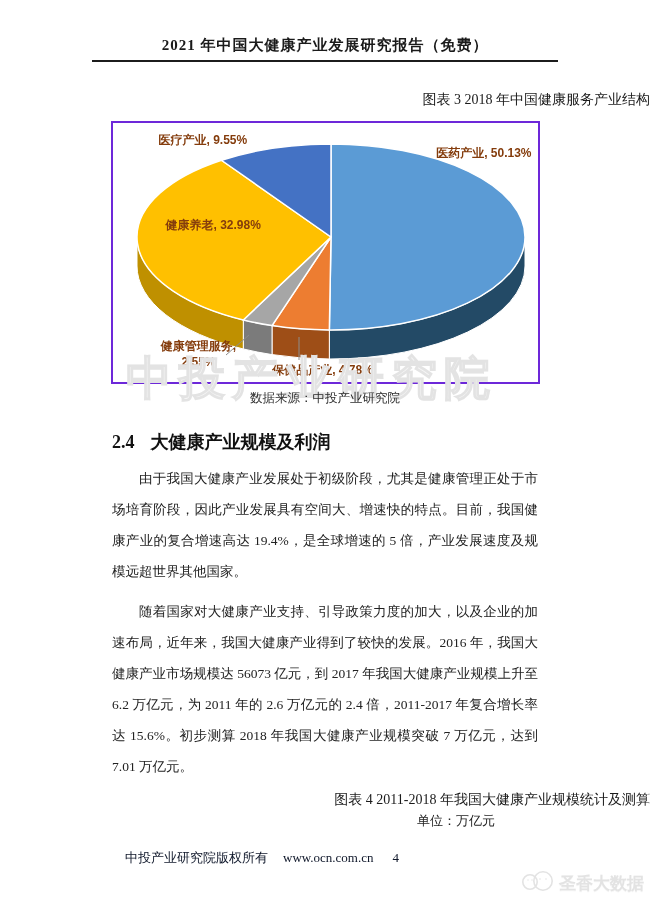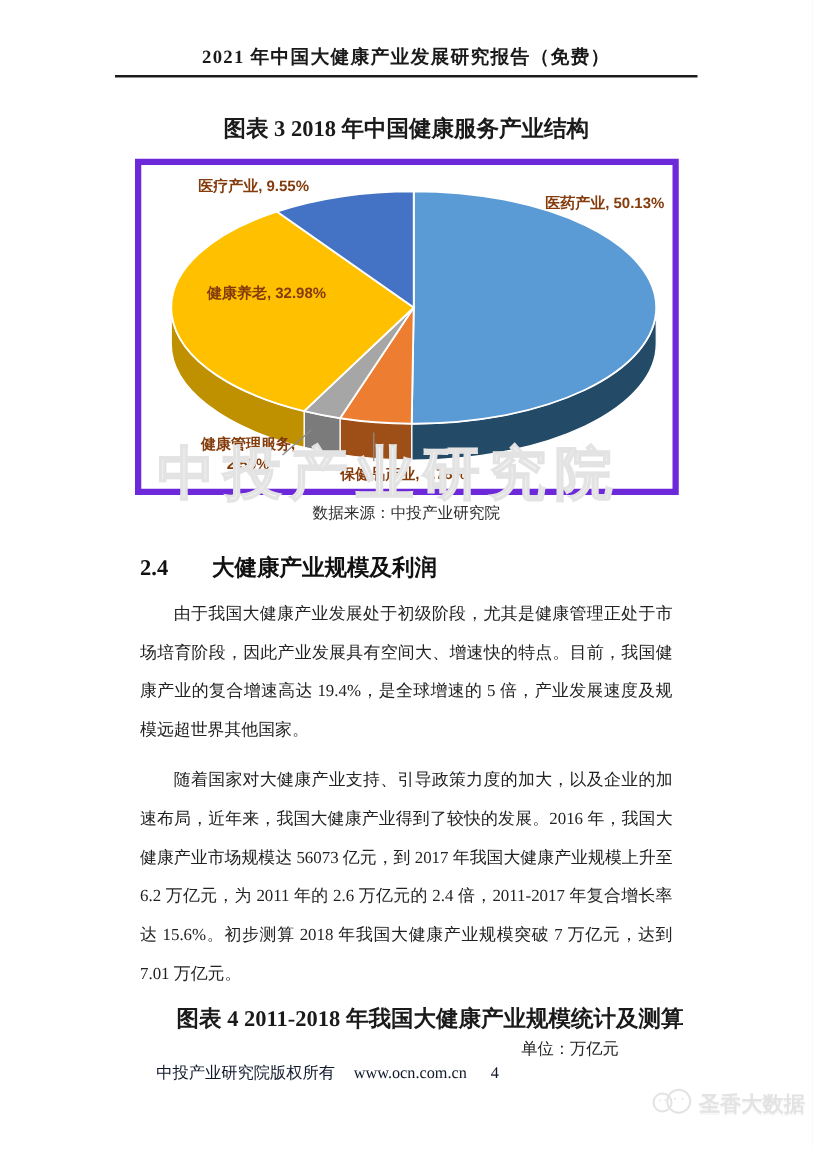--- a/index.html
+++ b/index.html
@@ -2,39 +2,39 @@
 <html><head>
 <meta charset="utf-8">
 <style>
   html,body{margin:0;padding:0;background:#fff;}
   .page{position:relative;width:650px;height:920px;background:#fff;overflow:hidden;
         font-family:"Liberation Serif",serif;color:#1a1a1a;outline:1px solid #e9e9e9;}
 
   .header-title{padding-top:36px;text-align:center;font-weight:bold;font-size:15px;letter-spacing:1px;}
   .header-rule{margin:5px 92px 0;border-bottom:2px solid #1c1c1c;}
 
-  .fig-caption{text-align:center;font-weight:bold;font-size:18px;}
+  .fig-caption{text-align:right;font-weight:normal;font-size:14px;}
   .fig3-caption{margin-top:29px;}
 
-  .chart-box{position:relative;width:425px;height:259px;margin:12px auto 0;border:5px solid #6d28d9;background:#fff;}
+  .chart-box{position:relative;width:425px;height:259px;margin:12px auto 0;border:2px solid #6d28d9;background:#fff;}
   .chart-box svg.pie{position:absolute;left:0;top:0;}
   .pie-label{position:absolute;font-family:"Liberation Sans",sans-serif;font-weight:bold;font-size:12px;color:#843C0C;}
   #lbl-yiliao{left:46px;top:9px;}
   #lbl-yiyao{right:6px;top:22px;}
   #lbl-yanglao{left:53px;top:94px;}
   #lbl-guanli{left:26px;top:216px;width:120px;text-align:center;white-space:pre-line;line-height:1.32;}
   #lbl-baojian{left:135px;top:239px;width:150px;text-align:center;}
 
   .watermark{position:absolute;left:126px;top:348px;width:425px;z-index:1;pointer-events:none;
              font-family:"Liberation Sans",sans-serif;font-weight:bold;font-size:46px;letter-spacing:7px;
              color:#f6f6f6;-webkit-text-stroke:1.2px #e3e3e3;white-space:nowrap;overflow:hidden;}
   .source-note{position:relative;z-index:2;margin-top:6px;text-align:center;font-size:12.5px;color:#2d2d2d;}
 
   .section-heading{margin:23px 112px 0;font-size:18px;font-weight:bold;color:#111;}
-  .section-heading .num{display:inline-block;margin-right:35px;}
+  .section-heading .num{display:inline-block;margin-right:16px;}
   .para{margin:9px 112px 0;font-size:13.5px;line-height:31px;text-align:justify;text-indent:2em;color:#222;}
   .fig4-caption{margin-top:9px;padding-left:38px;}
   .unit-line{margin:3px 155px 0 0;text-align:right;font-size:13px;color:#222;}
 
   .footer{position:absolute;left:125px;top:849px;font-size:13px;color:#0f172a;}
   .footer .f-url{margin-left:15px;}
   .footer .f-page{margin-left:19px;}
 
   .brand{position:absolute;right:6px;top:868px;display:flex;align-items:center;gap:3px;
          font-family:"Liberation Sans",sans-serif;font-weight:bold;font-size:17px;color:#e3e3e3;

